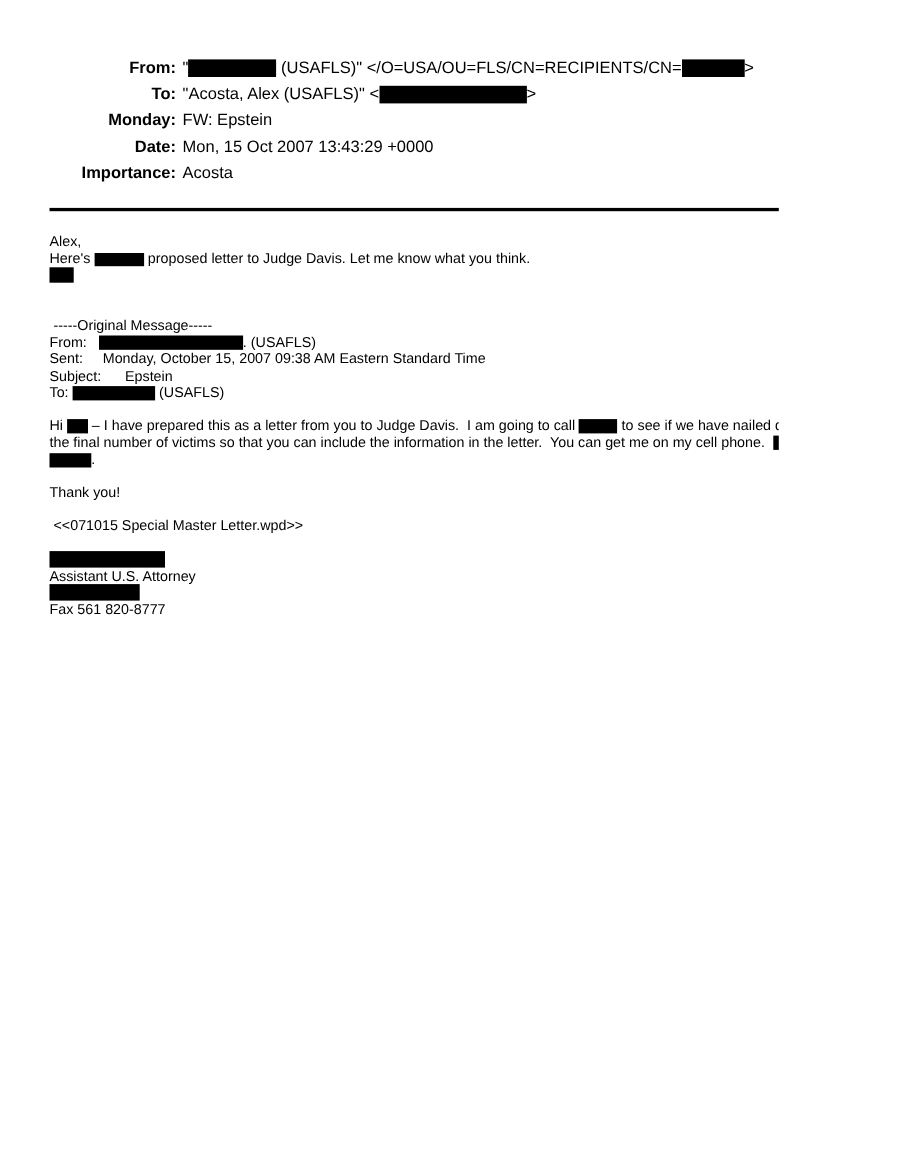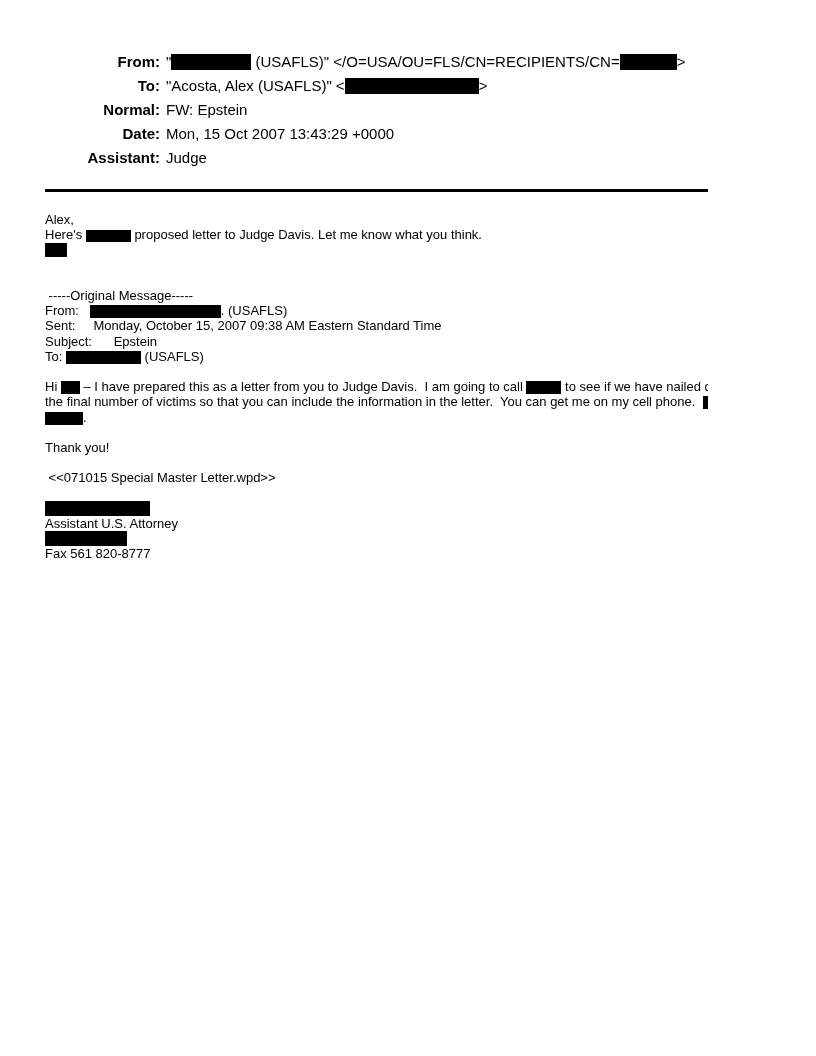--- a/index.html
+++ b/index.html
@@ -65,30 +65,30 @@
   <div class="email-header" id="email-header">
       <div class="hdr-row">
         <span class="hdr-label">From:</span>
         <span class="hdr-value"><span>"</span><span class="redact" style="width: 80px; height: 16px; background: rgb(0, 0, 0);"></span><span> (USAFLS)" &lt;/O=USA/OU=FLS/CN=RECIPIENTS/CN=</span><span class="redact" style="width: 57px; height: 16px; background: rgb(0, 0, 0);"></span><span>&gt;</span></span>
       </div>
       <div class="hdr-row">
         <span class="hdr-label">To:</span>
         <span class="hdr-value"><span>"Acosta, Alex (USAFLS)" &lt;</span><span class="redact" style="width: 134px; height: 16px; background: rgb(0, 0, 0);"></span><span>&gt;</span></span>
       </div>
       <div class="hdr-row">
-        <span class="hdr-label">Normal:</span>
+        <span class="hdr-label">Monday:</span>
         <span class="hdr-value"><span>FW: Epstein</span></span>
       </div>
       <div class="hdr-row">
         <span class="hdr-label">Date:</span>
         <span class="hdr-value"><span>Mon, 15 Oct 2007 13:43:29 +0000</span></span>
       </div>
       <div class="hdr-row">
-        <span class="hdr-label">Assistant:</span>
-        <span class="hdr-value"><span>Judge</span></span>
+        <span class="hdr-label">Importance:</span>
+        <span class="hdr-value"><span>Acosta</span></span>
       </div>
     </div>
   <div class="rule"></div>
   <div class="email-body" id="email-body">
       <div class="body-line"><span>Alex,</span></div>
       <div class="body-line"><span>Here's </span><span class="redact" style="width: 45px; height: 12px; background: rgb(0, 0, 0);"></span><span> proposed letter to Judge Davis. Let me know what you think.</span></div>
       <div class="body-line"><span class="redact" style="width: 22px; height: 14px; background: rgb(0, 0, 0);"></span></div>
       <div class="body-line"></div>
       <div class="body-line"></div>
       <div class="body-line"><span> -----Original Message-----</span></div>

